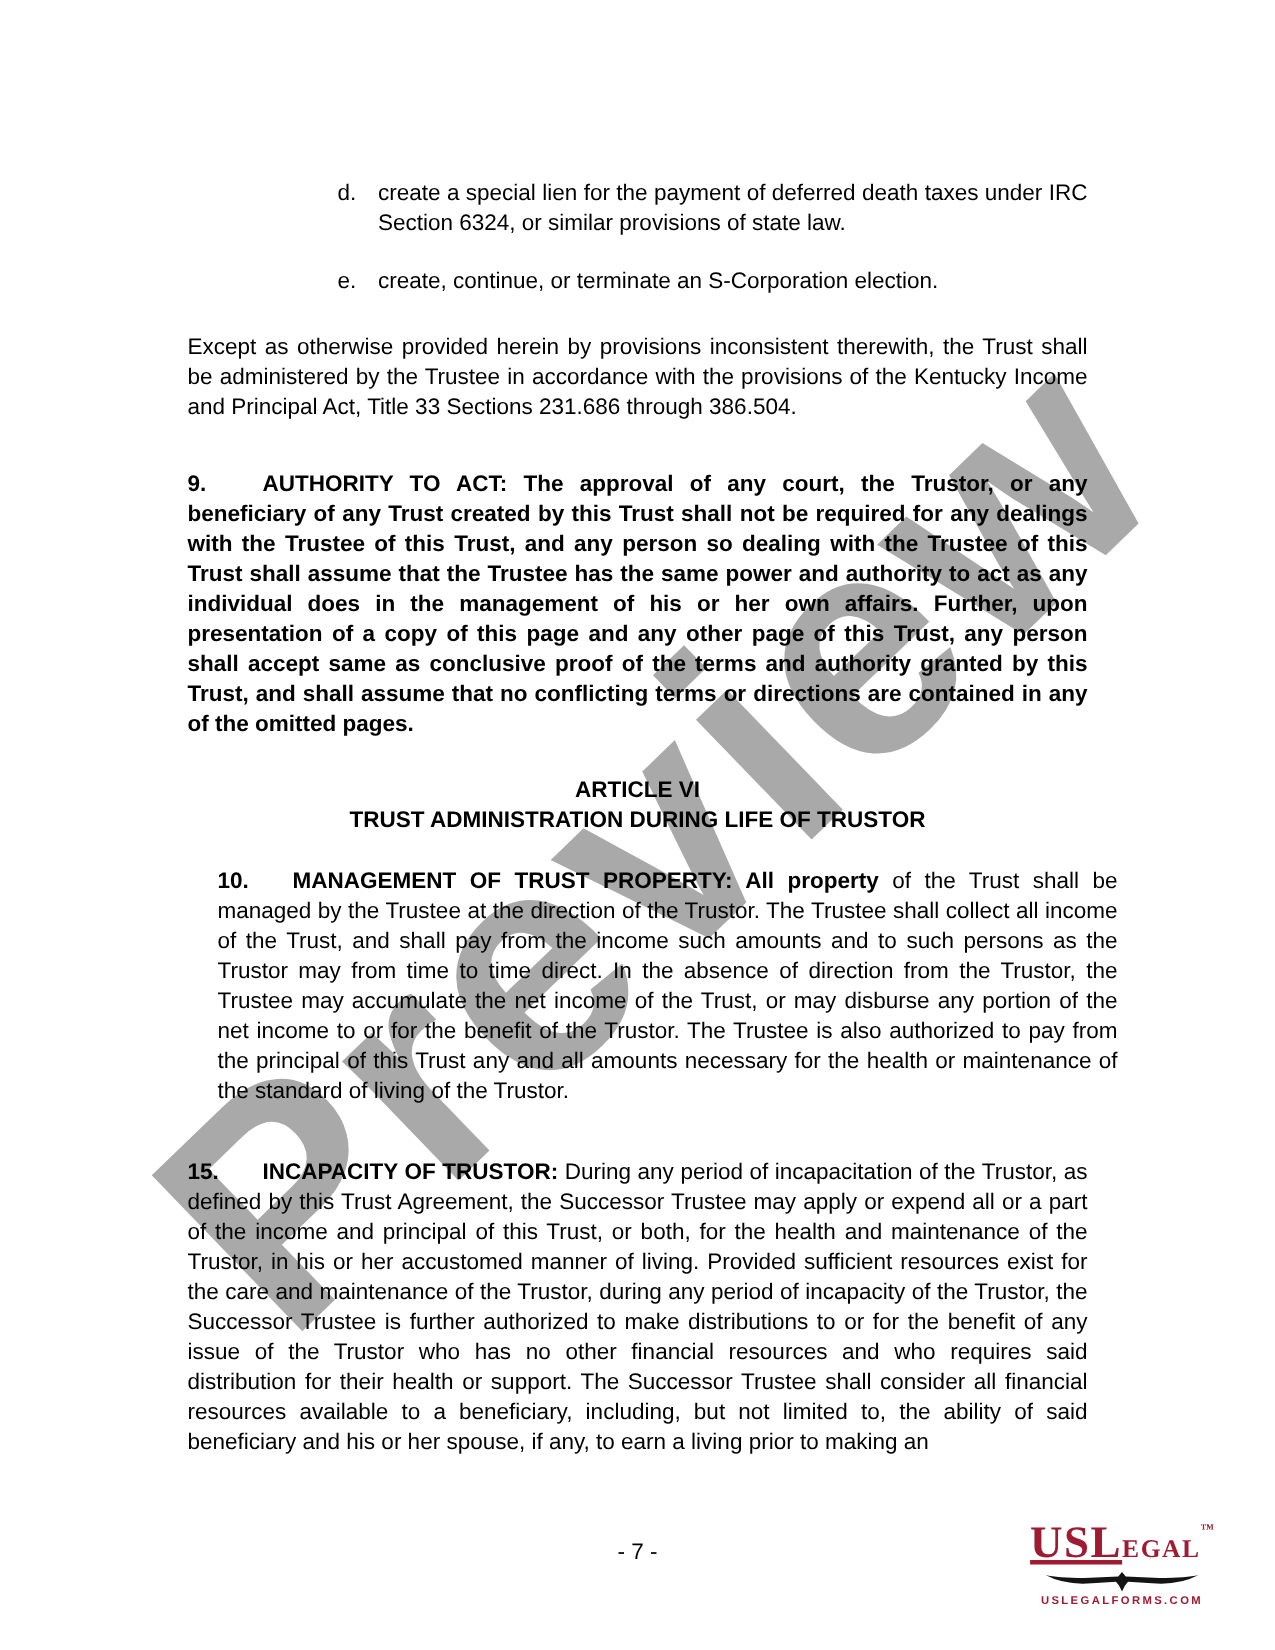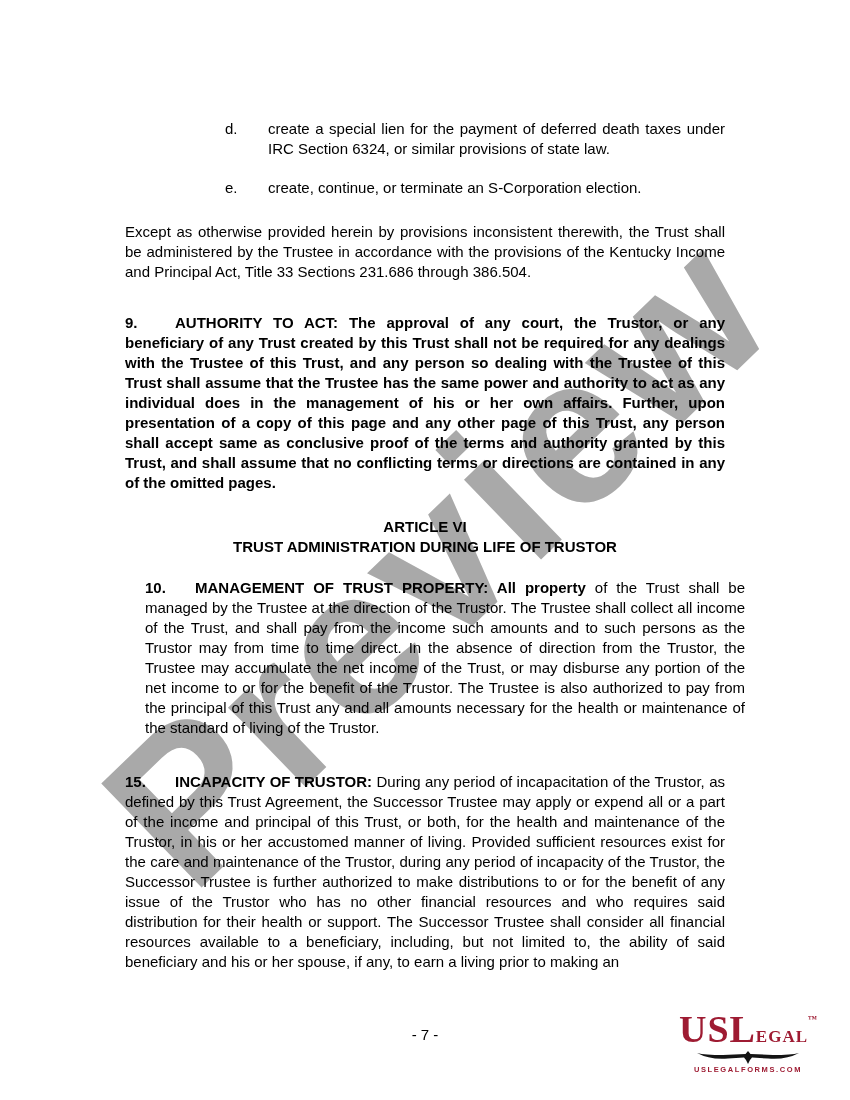--- a/index.html
+++ b/index.html
@@ -21,31 +21,31 @@
     letter-spacing:4px;
     white-space:nowrap;
     z-index:0;
     user-select:none;
   }
   .block{position:absolute;width:600px;font-size:15px;line-height:20px;}
   .just{text-align:justify;}
   
   .li-row{display:flex;margin-left:100px;}
   .li-label{flex:0 0 27px;}
-  .li-text{flex:1 1 auto;text-align:justify;margin-left:16px;}
+  .li-text{flex:1 1 auto;text-align:justify;}
   .li-text.noj{text-align:left;}
   
   .sec-num{display:inline-block;width:50px;}
   .bold{font-weight:bold;}
   .article-head{text-align:center;font-weight:bold;}
   
   .page-num{position:absolute;left:125px;top:1026px;width:600px;text-align:center;font-size:15px;z-index:1;}
   .logo{position:absolute;right:32px;top:1014px;width:140px;text-align:center;z-index:1;}
   .logo-line{white-space:nowrap;font-family:"Liberation Serif", serif;font-weight:bold;line-height:30px;}
-  .logo-lg{font-size:38px;letter-spacing:1px;}
+  .logo-lg{font-size:30px;letter-spacing:1px;text-decoration:underline;}
   .logo-sm{font-size:17px;letter-spacing:1px;}
   .logo-tm{font-size:9px;vertical-align:top;line-height:10px;}
   .logo-eagle{display:block;margin:-2px auto 0 auto;}
   .logo-site{font-size:7.5px;font-weight:bold;letter-spacing:1.6px;line-height:10px;}
 </style>
 </head>
 <body>
 
 <div class="page">
 

